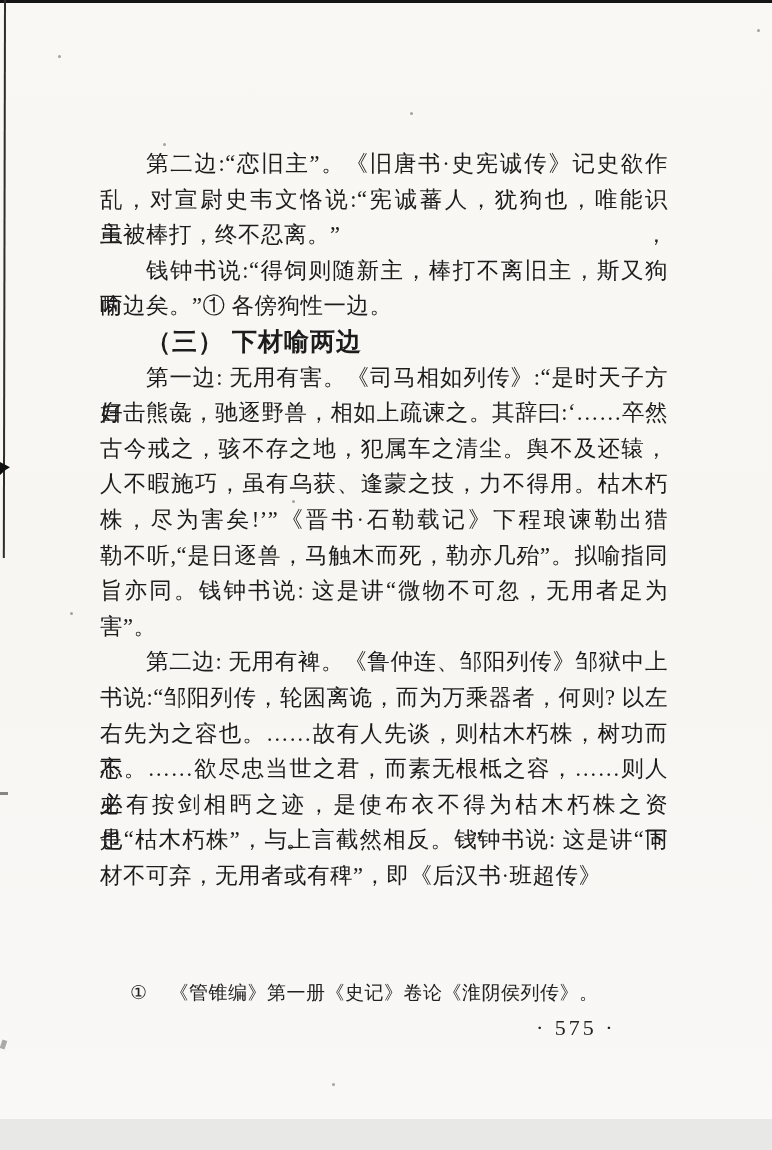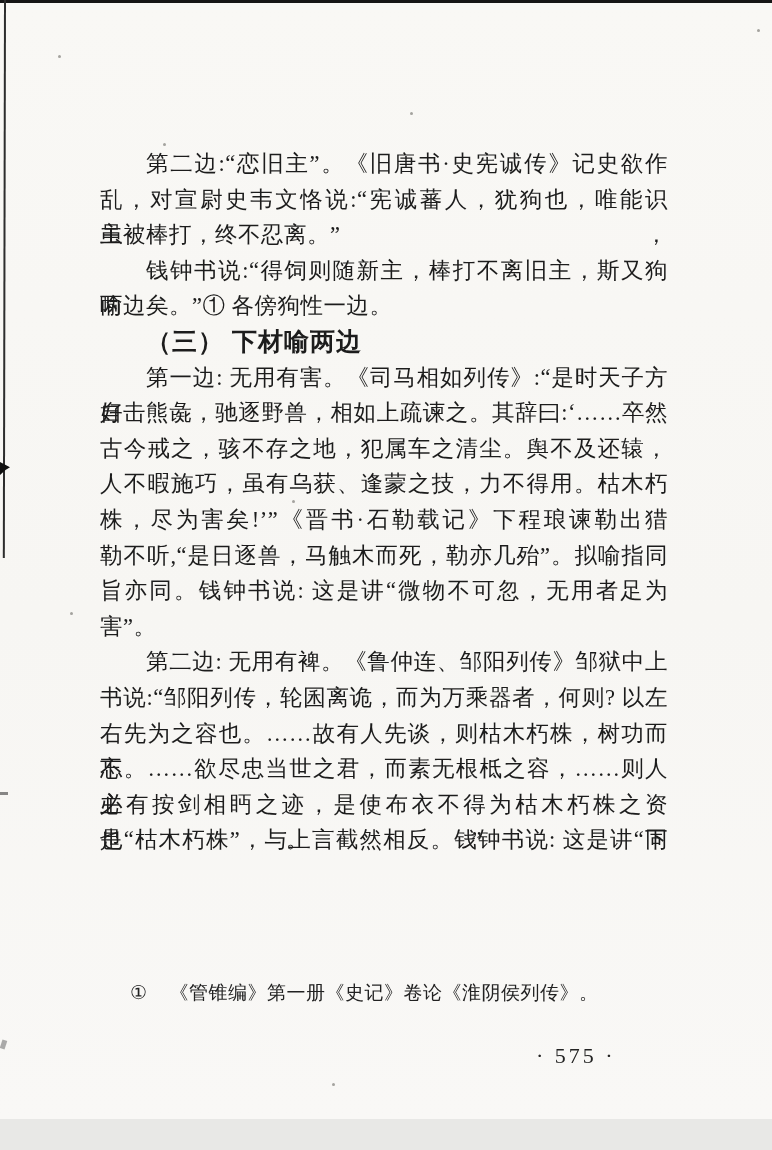--- a/index.html
+++ b/index.html
@@ -66,21 +66,21 @@
   }
 
   .footnote {
     position: absolute; left: 130px; top: 980px; width: 540px;
     font-size: 19px; line-height: 26px; color: #222;
     letter-spacing: 0.5px;
   }
   .footnote .fn-marker { margin-right: 22px; }
 
   .page-number {
-    position: absolute; left: 536px; top: 1043px;
+    position: absolute; left: 536px; top: 1015px;
     font-size: 22px; letter-spacing: 3px; color: #242424;
   }
 </style>
 </head>
 <body>
 
 <div class="page">
 
   <div class="edge-top"></div>
   <div class="edge-left"></div>
@@ -109,20 +109,21 @@
     <div class="line fill">株，尽为害矣!’”《晋书·石勒载记》下程琅谏勒出猎</div>
     <div class="line fill">勒不听,“是日逐兽，马触木而死，勒亦几殆”。拟喻指同</div>
     <div class="line fill">旨亦同。钱钟书说: 这是讲“微物不可忽，无用者足为</div>
     <div class="line end">害”。</div>
     <div class="line indent fill">第二边: 无用有裨。《鲁仲连、邹阳列传》邹狱中上</div>
     <div class="line fill">书说:“邹阳列传，轮囷离诡，而为万乘器者，何则? 以左</div>
     <div class="line fill">右先为之容也。……故有人先谈，则枯木朽株，树功而不</div>
     <div class="line fill">忘。……欲尽忠当世之君，而素无根柢之容，……则人主</div>
     <div class="line fill">必有按剑相眄之迹，是使布衣不得为枯木朽株之资也。”同</div>
     <div class="line fill">是“枯木朽株”，与上言截然相反。钱钟书说: 这是讲“下</div>
+    <div class="line end">材不可弃，无用者或有稗”，即《后汉书·班超传》</div>
   </div>
 
   <div class="footnote">
     <span class="fn-marker">①</span><span>《管锥编》第一册《史记》卷论《淮阴侯列传》。</span>
   </div>
 
   <div class="page-number">· 575 ·</div>
 
 </div>
 

